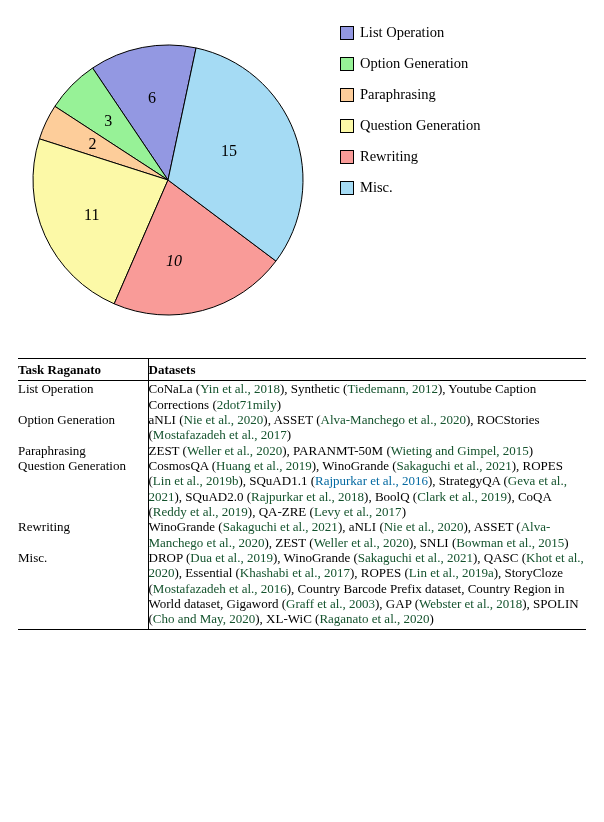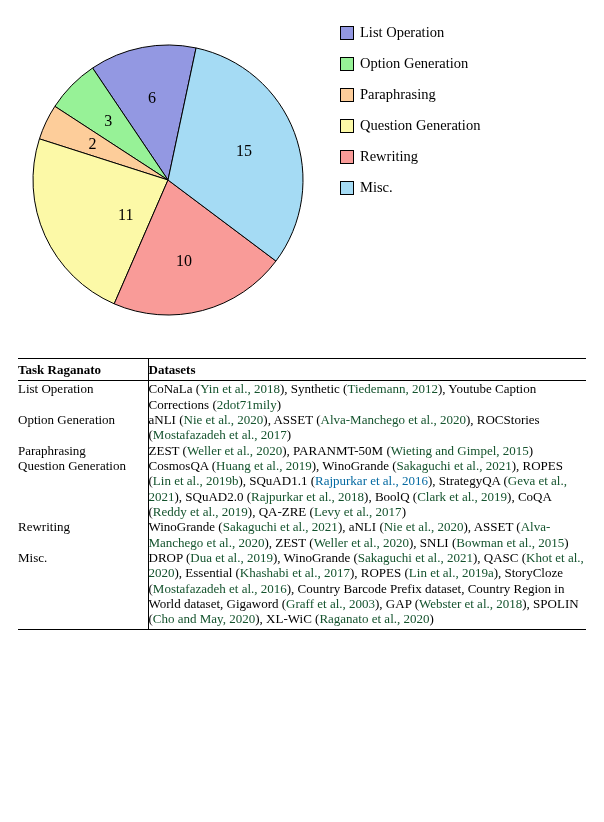--- a/index.html
+++ b/index.html
@@ -68,23 +68,23 @@
         <path d="M 150 160 L 178.06807826039753 27.950073900936246 A 135 135 0 0 0 74.59210113167026 48.023891886421794 Z" fill="#9398e2" stroke="#000" stroke-width="1"></path>
         <path d="M 150 160 L 74.59210113167026 48.023891886421794 A 135 135 0 0 0 36.861454770275714 86.34764373557603 Z" fill="#97f297" stroke="#000" stroke-width="1"></path>
         <path d="M 150 160 L 36.861454770275714 86.34764373557603 A 135 135 0 0 0 21.422746753388935 118.85525613693966 Z" fill="#fdcd9a" stroke="#000" stroke-width="1"></path>
         <path d="M 150 160 L 21.422746753388935 118.85525613693966 A 135 135 0 0 0 96.19186355790971 283.81310291172497 Z" fill="#fcf9a7" stroke="#000" stroke-width="1"></path>
         <path d="M 150 160 L 96.19186355790971 283.81310291172497 A 135 135 0 0 0 257.9664582693915 241.0447030271796 Z" fill="#f99b98" stroke="#000" stroke-width="1"></path>
         <path d="M 150 160 L 257.9664582693915 241.0447030271796 A 135 135 0 0 0 178.06807826039747 27.950073900936218 Z" fill="#a5dbf4" stroke="#000" stroke-width="1"></path>
       </svg>
   <div class="slice-label" style="left: 134.06px; top: 77.8319px;">6</div>
       <div class="slice-label" style="left: 90.3554px; top: 101.278px;">3</div>
       <div class="slice-label" style="left: 74.3935px; top: 124.093px;">2</div>
-      <div class="slice-label" style="left: 73.7655px; top: 194.554px; margin-left: 34px;">11</div>
-      <div class="slice-label" style="left: 166px; top: 240.92px;">10</div>
-      <div class="slice-label" style="left: 226px; top: 130.615px;">15</div>
+      <div class="slice-label" style="left: 73.7655px; top: 194.554px;">11</div>
+      <div class="slice-label" style="left: 156px; top: 240.92px; font-style: italic;">10</div>
+      <div class="slice-label" style="left: 211px; top: 130.615px;">15</div>
     </div>
   <div class="legend" id="legend">
       <div class="legend-item">
         <span class="swatch" style="background: rgb(147, 152, 226);"></span>
         <span>List Operation</span>
       </div>
       <div class="legend-item">
         <span class="swatch" style="background: rgb(151, 242, 151);"></span>
         <span>Option Generation</span>
       </div>

